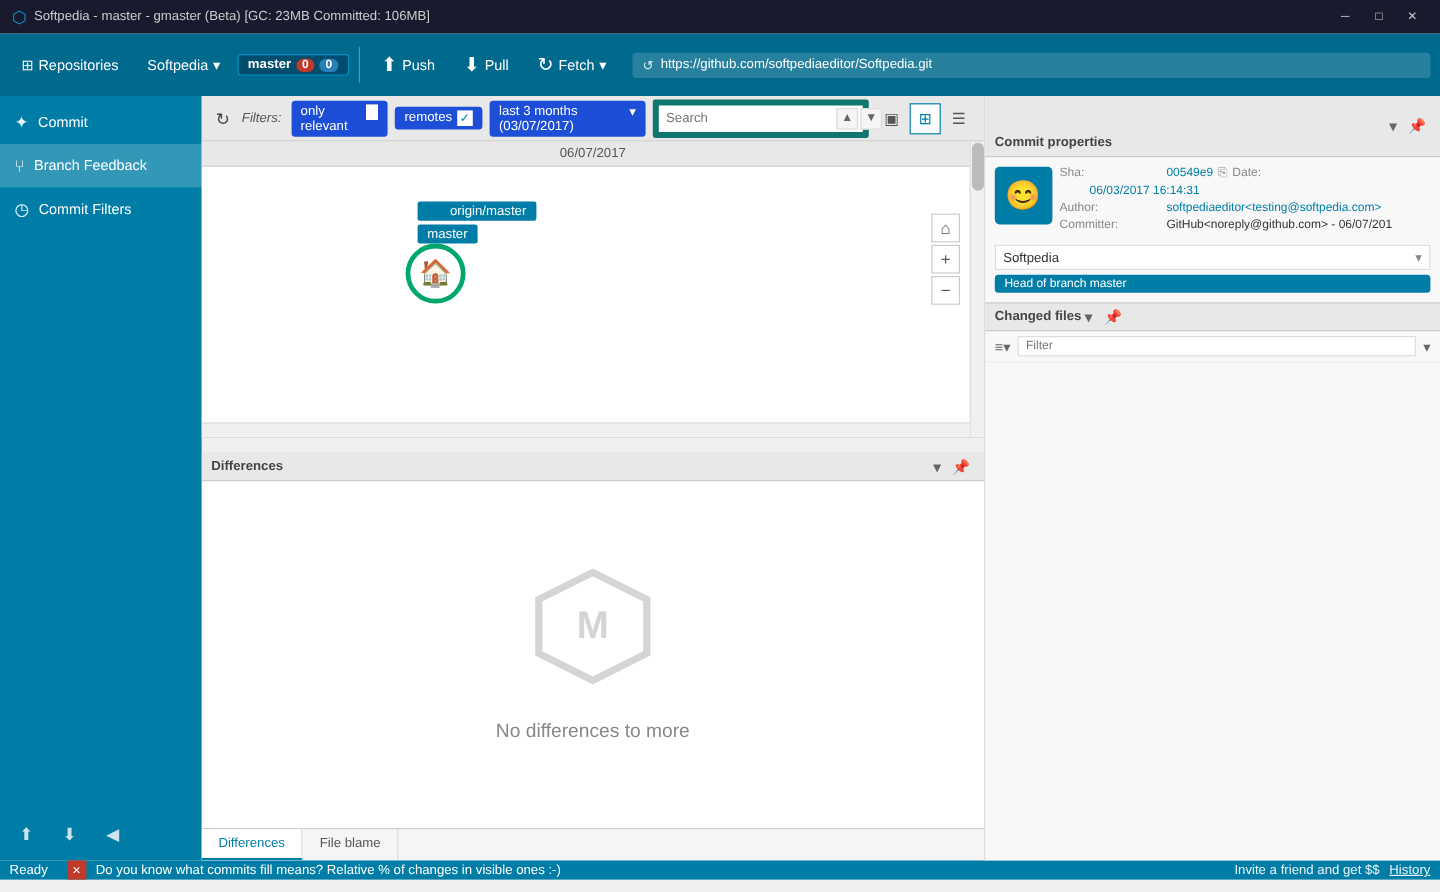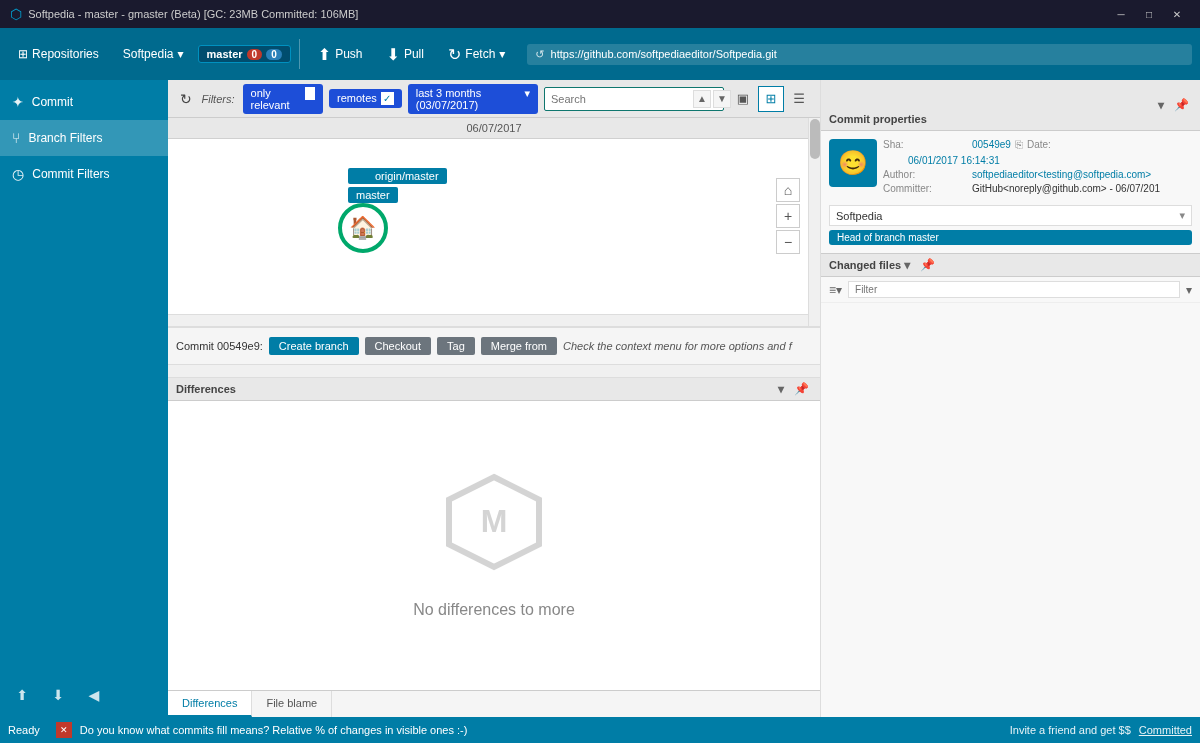--- a/index.html
+++ b/index.html
@@ -123,21 +123,21 @@
       font-size: 11px;
       cursor: pointer;
     }
     .filter-chip-checkbox {
       width: 13px; height: 13px; background: white;
       border: none; display: inline-block; cursor: pointer;
     }
     .search-box {
       margin-left: auto;
       display: flex; align-items: center;
-      border: 1px solid #0f766e;
+      border: 5px solid #0f766e;
       background: white;
       border-radius: 2px;
       padding: 2px 6px;
       width: 180px;
     }
     .search-box input {
       border: none; outline: none; font-size: 11px; flex: 1; background: transparent;
     }
     .search-nav { display: flex; gap: 2px; }
     .search-nav-btn {
@@ -373,21 +373,21 @@
       font-size: 10px;
       outline: none;
       display: flex; align-items: center;
     }
     .files-filter-input input { border: none; outline: none; width: 100%; font-size: 10px; }
     .sort-btn { color: #666; cursor: pointer; font-size: 12px; }
 
     
     #statusbar {
       background: #007da6;
-      height: 26px;
+      height: 16px;
       display: flex;
       align-items: center;
       padding: 0 8px;
       font-size: 11px;
       color: white;
       gap: 8px;
     }
     .status-close-btn {
       width: 16px; height: 16px; background: #c0392b; display: flex;
       align-items: center; justify-content: center; color: white; font-size: 9px; cursor: pointer;
@@ -446,21 +446,21 @@
 
 <div id="main">
 
   <div id="sidebar">
     <div class="sidebar-item">
       <span class="sidebar-item-icon">✦</span>
       <span>Commit</span>
     </div>
     <div class="sidebar-item active">
       <span class="sidebar-item-icon">⑂</span>
-      <span>Branch Filters</span>
+      <span>Branch Feedback</span>
     </div>
     <div class="sidebar-item">
       <span class="sidebar-item-icon">◷</span>
       <span>Commit Filters</span>
     </div>
     <div class="sidebar-spacer"></div>
     <div class="sidebar-bottom">
       <div class="sidebar-bottom-btn">⬆</div>
       <div class="sidebar-bottom-btn">⬇</div>
       <div class="sidebar-bottom-btn">◀</div>
@@ -522,28 +522,20 @@
             <div class="graph-zoom-btn">−</div>
           </div>
 
           <div id="graph-scroll">
             <div id="graph-scrollbar"></div>
           </div>
 
           <div style="position:absolute; bottom:0; left:0; right:12px; height:12px; background:#f0f0f0; border-top:1px solid #ddd;"></div>
         </div>
 
-        <div id="commit-bar">
-          <span class="commit-bar-label">Commit 00549e9:</span>
-          <button class="commit-bar-btn create">Create branch</button>
-          <button class="commit-bar-btn checkout">Checkout</button>
-          <button class="commit-bar-btn tag">Tag</button>
-          <button class="commit-bar-btn merge">Merge from</button>
-          <span class="commit-bar-more">Check the context menu for more options and f</span>
-        </div>
 
         <div id="differences-panel" style="flex:0 0 340px;margin-top:12px;">
           <div class="panel-header">
             <span class="panel-title">Differences</span>
             <div class="panel-header-actions">
               <span class="panel-btn">▾</span>
               <span class="panel-btn">📌</span>
             </div>
           </div>
           <div class="differences-body">
@@ -578,21 +570,21 @@
     <div class="commit-props">
       <div class="commit-avatar">
         <span>😊</span>
       </div>
       <div class="commit-info">
         <div class="commit-info-row">
           <span class="commit-info-label">Sha:</span>
           <span class="commit-info-value link">00549e9</span>
           <span class="copy-btn">⎘</span>
           <span class="commit-info-label">Date:</span>
-          <span class="commit-info-value link">06/01/2017 16:14:31</span>
+          <span class="commit-info-value link">06/03/2017 16:14:31</span>
         </div>
         <div class="commit-info-row">
           <span class="commit-info-label">Author:</span>
           <span class="commit-info-value link">softpediaeditor&lt;testing@softpedia.com&gt;</span>
         </div>
         <div class="commit-info-row">
           <span class="commit-info-label">Committer:</span>
           <span class="commit-info-value">GitHub&lt;noreply@github.com&gt; - 06/07/201</span>
         </div>
       </div>
@@ -622,14 +614,14 @@
     <div style="flex:1;"></div>
   </div>
 
 </div>
 
 <div id="statusbar">
   <span class="status-ready">Ready</span>
   <div class="status-close-btn">✕</div>
   <span class="status-message">Do you know what commits fill means? Relative % of changes in visible ones :-)</span>
   <span class="status-invite">Invite a friend and get $$</span>
-  <span class="status-feedback">Committed</span>
+  <span class="status-feedback">History</span>
 </div>
 
 </body></html>

